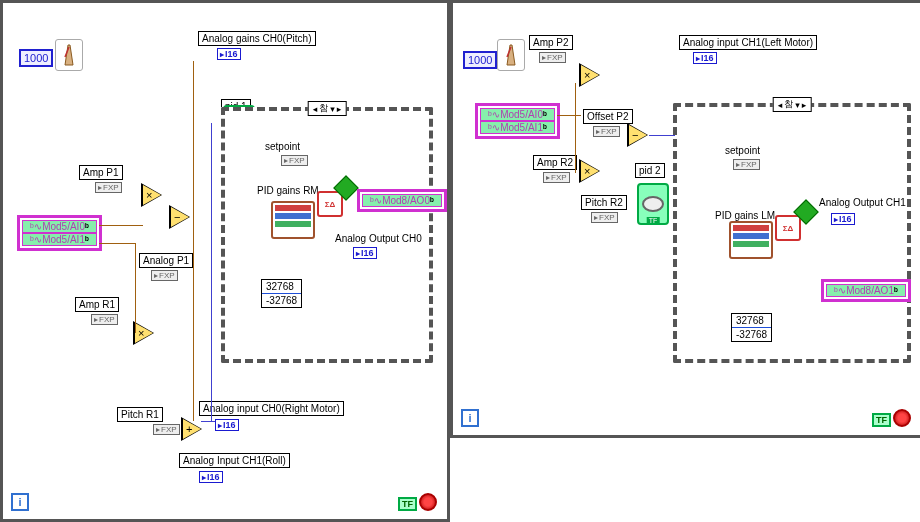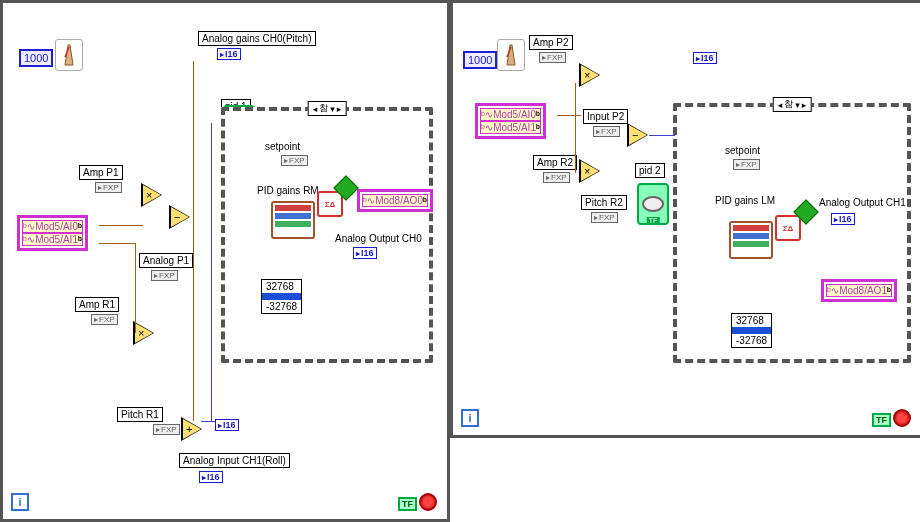--- a/index.html
+++ b/index.html
@@ -72,24 +72,24 @@
     position: absolute;
     border: 3px solid #d030d0;
     background: #fff;
     padding: 2px;
     display: flex;
     flex-direction: column;
     gap: 0;
   }
   .io-line {
     border: 1px solid #d030d0;
-    background: #fef9c3;
+    background: #86efac;
     color: #b040b0;
     font-size: 10px;
-    padding: 0 0;
+    padding: 0 7px;
     white-space: nowrap;
   }
   .io-line b { color: #000; }
 
   .triangle-op {
     position: absolute;
     width: 0; height: 0;
     border-top: 10px solid transparent;
     border-bottom: 10px solid transparent;
     border-left: 18px solid #ffe070;
@@ -203,21 +203,21 @@
 
   .num-const {
     position: absolute;
     border: 1px solid #000;
     background: #fff;
     font-size: 10px;
     display: flex;
     flex-direction: column;
   }
   .num-const span {
-    border-bottom: 7px solid #1d4ed8;
+    border-bottom: 1px solid #1d4ed8;
     padding: 1px 4px;
   }
   .num-const span:last-child { border-bottom: none; }
 
   .tf-icon {
     position: absolute;
     border: 2px solid #0a4;
     background: #afc;
     color: #060;
     font-size: 9px;
@@ -318,20 +318,21 @@
     </div>
 
   <div class="label-box" style="left:114px;top:404px">Pitch R1</div>
   <div class="fxp" style="left:150px;top:421px">FXP</div>
 
   <div class="triangle-border" style="left:178px;top:414px"></div>
   <div class="triangle-op" style="left:180px;top:416px">
       <span class="inner">+</span>
     </div>
 
+  <div class="label-box" style="left:196px;top:398px">Analog input CH0(Right Motor)</div>
   <div class="i16" style="left:212px;top:416px">I16</div>
 
   <div class="label-box" style="left:176px;top:450px">Analog Input CH1(Roll)</div>
   <div class="i16" style="left:196px;top:468px">I16</div>
 
   <div class="case-struct" style="left:218px;top:104px;width:212px;height:256px">
     <div class="case-border"></div>
     <div class="case-selector">
       <span class="arrow">◂</span>
       <span>참</span>
@@ -387,21 +388,21 @@
   </div>
 
   <div class="label-box" style="left:76px;top:32px">Amp P2</div>
   <div class="fxp" style="left:86px;top:49px">FXP</div>
 
   <div class="triangle-border" style="left:126px;top:60px"></div>
   <div class="triangle-op" style="left:128px;top:62px">
       <span class="inner">×</span>
     </div>
 
-  <div class="label-box" style="left:130px;top:106px">Input P2</div>
+  <div class="label-box" style="left:130px;top:106px">Offset P2</div>
   <div class="fxp" style="left:140px;top:123px">FXP</div>
 
   <div class="triangle-border" style="left:174px;top:120px"></div>
   <div class="triangle-op" style="left:176px;top:122px">
       <span class="inner">−</span>
     </div>
 
   <div class="io-magenta" style="left:22px;top:100px">
     <div class="io-line"><span>ᵇ∿</span><span>Mod5/AI0</span><b>ᵇ</b></div>
     <div class="io-line"><span>ᵇ∿</span><span>Mod5/AI1</span><b>ᵇ</b></div>
@@ -417,35 +418,36 @@
 
   <div class="label-box" style="left:128px;top:192px">Pitch R2</div>
   <div class="fxp" style="left:138px;top:209px">FXP</div>
 
   <div class="label-box" style="left:182px;top:160px">pid 2</div>
   <div class="pid-green" style="left:184px;top:180px">
     <div class="oval"></div>
       <div class="tf">TF</div>
   </div>
 
+  <div class="label-box" style="left:226px;top:32px">Analog input CH1(Left Motor)</div>
   <div class="i16" style="left:240px;top:49px">I16</div>
 
   <div class="case-struct" style="left:220px;top:100px;width:238px;height:260px">
     <div class="case-border"></div>
     <div class="case-selector">
       <span class="arrow">◂</span>
       <span>참</span>
       <span class="arrow">▾</span>
       <span class="arrow">▸</span>
     </div>
 
     <div class="text-plain" style="left:52px;top:42px">setpoint</div>
     <div class="fxp" style="left:60px;top:56px">FXP</div>
 
-    <div class="text-plain" style="left:42px;top:92px">PID gains LM</div>
+    <div class="text-plain" style="left:42px;top:107px">PID gains LM</div>
     <div class="pid-vi" style="left:56px;top:118px">
       <div class="row r1"></div>
         <div class="row r2"></div>
         <div class="row r3"></div>
     </div>
     <div class="pid-sigma" style="left:102px;top:112px">ΣΔ</div>
     <div class="coerce-diamond" style="left:124px;top:100px"></div>
 
     <div class="text-plain" style="left:146px;top:94px">Analog Output CH1</div>
     <div class="i16" style="left:158px;top:110px">I16</div>

